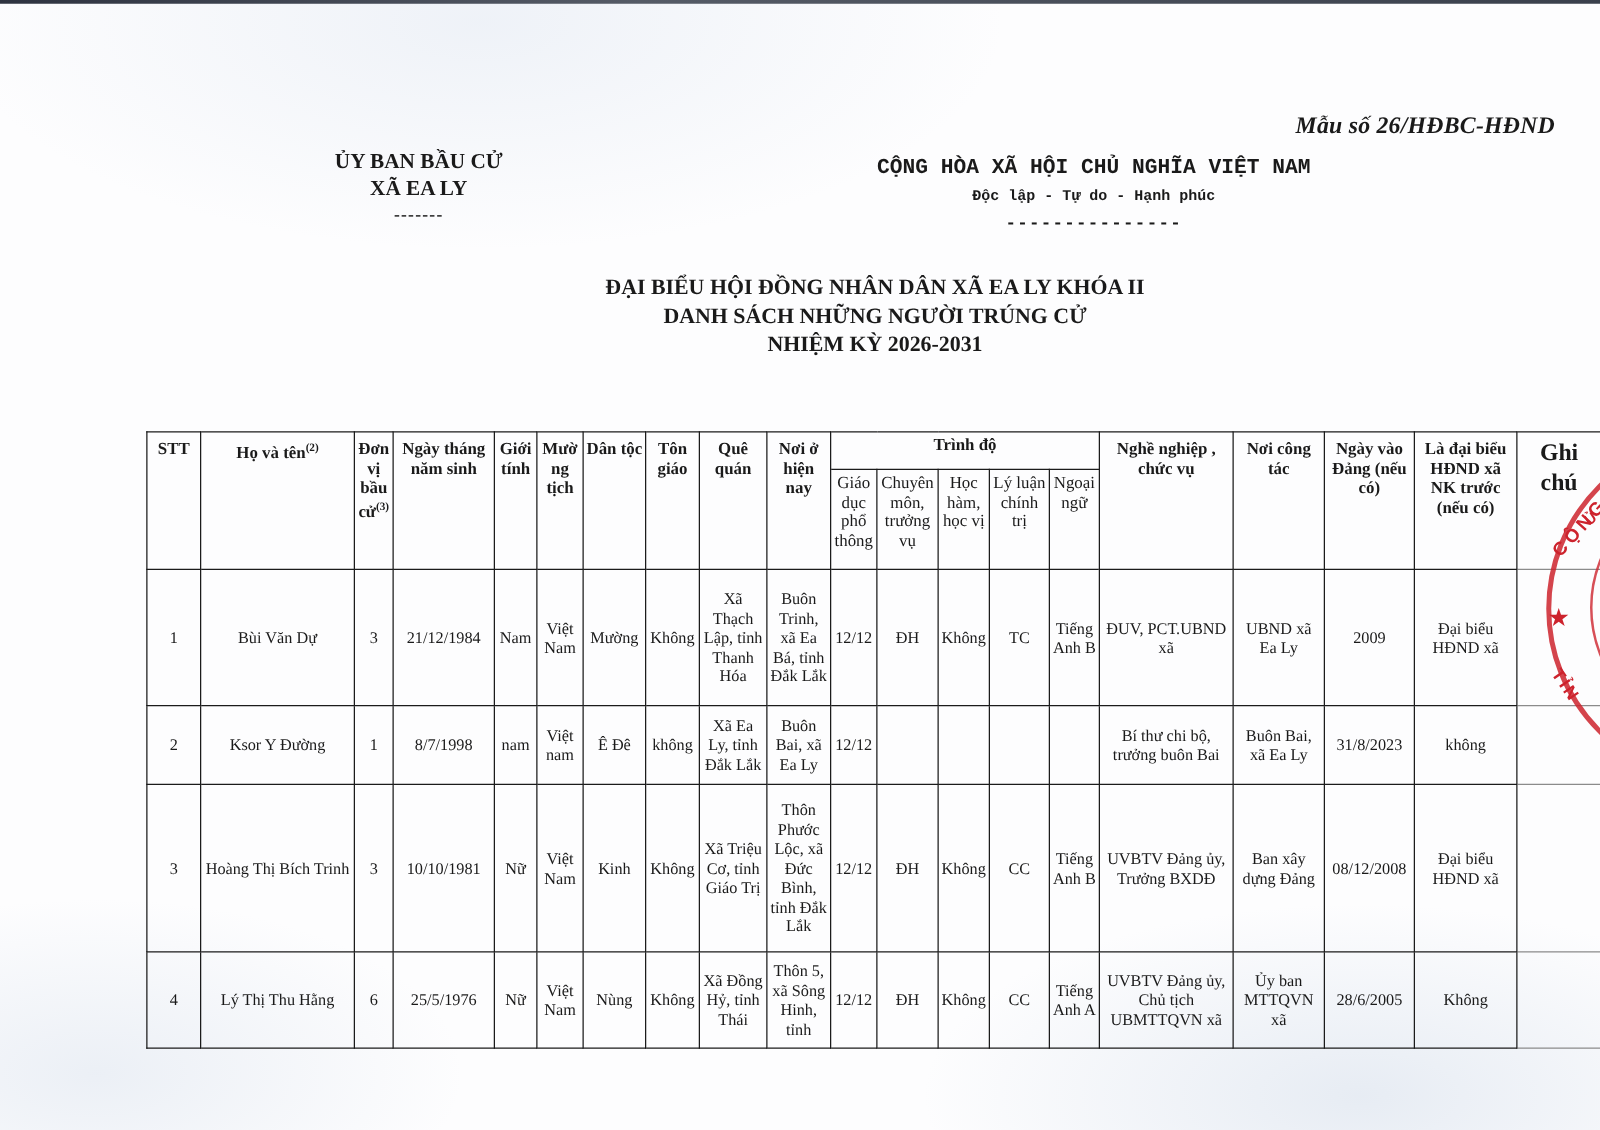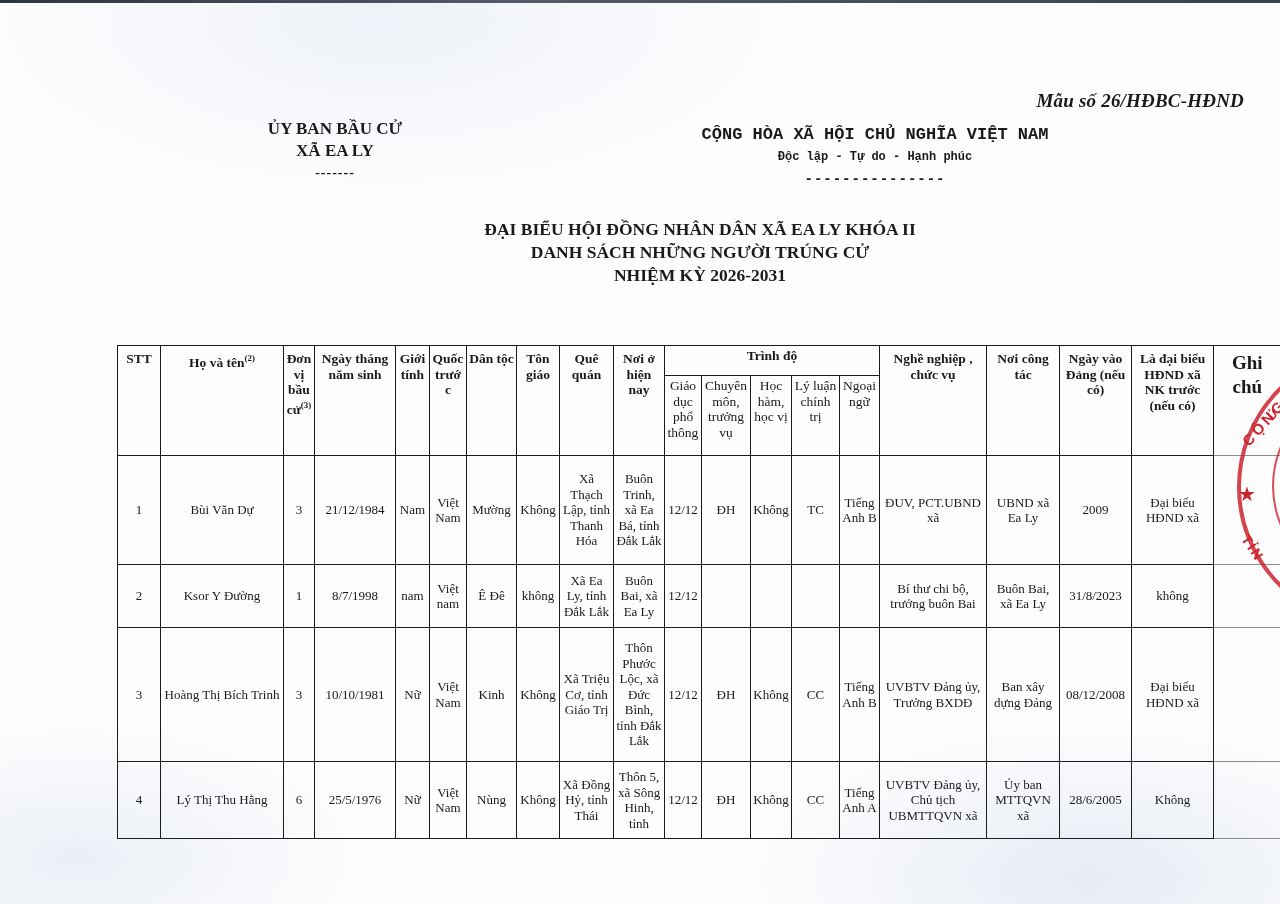--- a/index.html
+++ b/index.html
@@ -104,21 +104,21 @@
       <col style="width:82px">
       <col style="width:67px">
   </colgroup>
   <thead>
     <tr style="height:30px">
       <th rowspan="2">STT</th>
       <th rowspan="2"><span>Họ và tên</span><sup>(2)</sup></th>
       <th rowspan="2"><span>Đơn vị bầu cử</span><sup>(3)</sup></th>
       <th rowspan="2">Ngày tháng năm sinh</th>
       <th rowspan="2">Giới tính</th>
-      <th rowspan="2">Quốc trước</th>
+      <th rowspan="2">Mường tịch</th>
       <th rowspan="2">Dân tộc</th>
       <th rowspan="2">Tôn giáo</th>
       <th rowspan="2">Quê quán</th>
       <th rowspan="2">Nơi ở hiện nay</th>
       <th colspan="5" style="padding-top:2px">Trình độ</th>
       <th rowspan="2">Nghề nghiệp , chức vụ</th>
       <th rowspan="2">Nơi công tác</th>
       <th rowspan="2">Ngày vào Đảng (nếu có)</th>
       <th rowspan="2">Là đại biểu HĐND xã NK trước (nếu có)</th>
       <th rowspan="2" class="col-last ghi-chu-head">Ghi chú</th>

